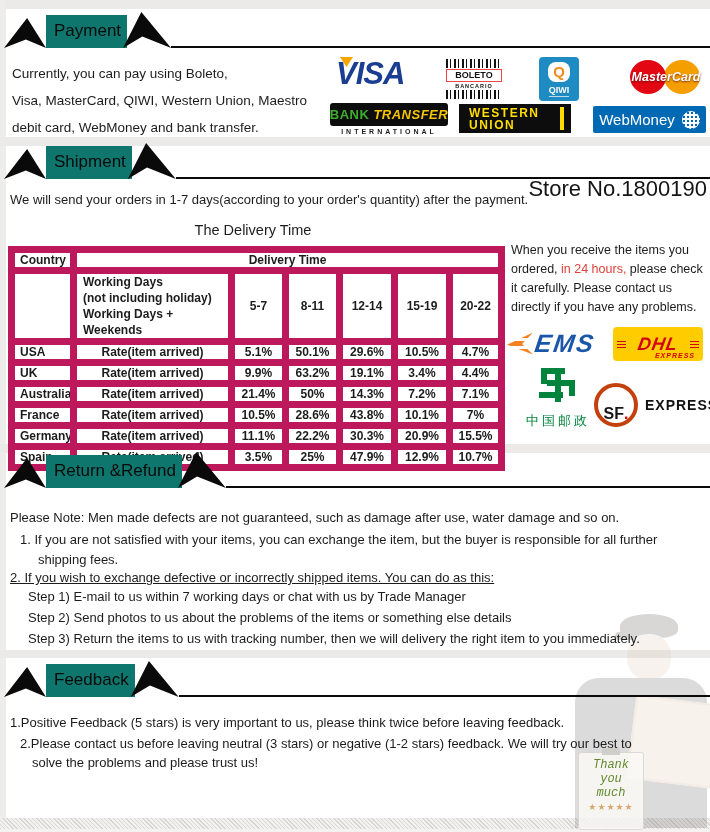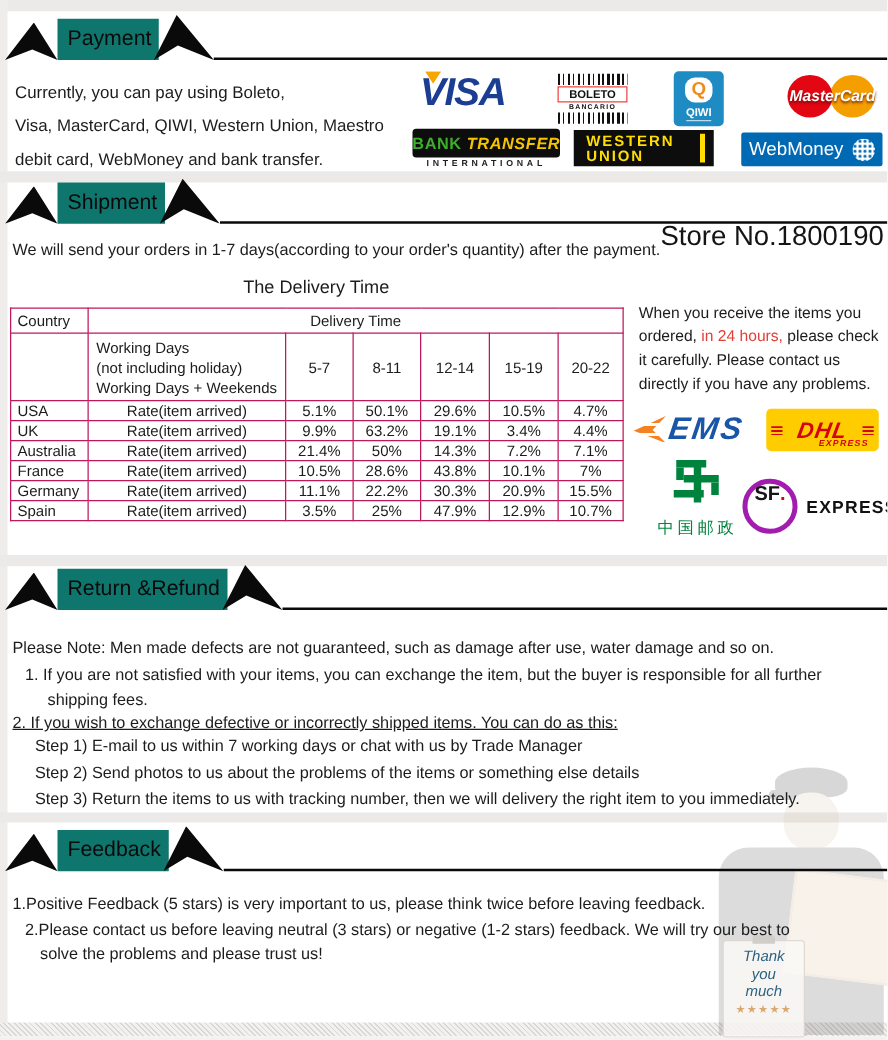--- a/index.html
+++ b/index.html
@@ -46,21 +46,21 @@
   .logo-wu::after{content:'';position:absolute;right:7px;top:3px;bottom:3px;width:4px;background:#ffdd00;}
   .logo-wm{left:593px;top:106px;width:113px;height:27px;background:#0069b4;border-radius:2px;display:flex;align-items:center;justify-content:center;gap:7px;color:#fff;font-size:15px;}
   .wm-globe{width:18px;height:18px;border-radius:50%;background-color:#fff;background-image:radial-gradient(#0069b4 1px,transparent 1.3px);background-size:4px 4px;}
 
   
   .store-no{position:absolute;right:3px;top:147px;font-size:22px;color:#141414;z-index:4;margin-top:29px;}
   .ship-intro{left:10px;top:192px;width:690px;font-size:13px;}
   .tbl-title{left:8px;top:222px;width:490px;text-align:center;font-size:14.5px;}
   .dtable{position:absolute;left:8px;top:246px;z-index:2;}
   table{border-collapse:collapse;table-layout:fixed;width:490px;font-size:12px;color:#1c1c1c;background:#fff;}
-  td{border:1px solid #be185d;padding:0 3px;overflow:hidden;}
+  td{border:7px solid #be185d;padding:0 3px;overflow:hidden;font-weight:bold;}
   .c-country{text-align:left;padding-left:5px;}
   .c-center{text-align:center;}
   .row-h1{height:20px;}
   .row-h2{height:54px;}
   .drow{height:16px;}
   .wd-cell{white-space:pre-line;line-height:16px;padding-left:6px;}
 
   .receive-note{left:511px;top:241px;width:200px;font-size:12.5px;line-height:19px;}
   .red{color:#e04038;}
 
@@ -69,21 +69,21 @@
   .ems-text{font-style:italic;font-weight:800;font-size:25px;color:#1a56a8;letter-spacing:2px;transform:skewX(-8deg);}
   .logo-dhl{left:613px;top:327px;width:90px;height:34px;background:#ffcc00;border-radius:4px;display:flex;align-items:center;justify-content:center;position:absolute;}
   .dhl-text{color:#d40511;font-style:italic;font-weight:800;font-size:18px;letter-spacing:1px;transform:skewX(-10deg);}
   .logo-dhl::before,.logo-dhl::after{content:'';position:absolute;top:14px;width:9px;height:7px;background:repeating-linear-gradient(180deg,#d40511 0 1.5px,transparent 1.5px 3px);}
   .logo-dhl::before{left:4px;}
   .logo-dhl::after{right:4px;}
   .dhl-express{position:absolute;right:8px;bottom:2px;font-size:7px;font-style:italic;color:#d40511;font-weight:700;letter-spacing:1px;}
   .logo-cp{left:514px;top:364px;width:88px;text-align:center;}
   .cp-label{color:#00843d;font-weight:400;font-size:13px;letter-spacing:3px;margin-top:2px;}
   .logo-sf{left:594px;top:383px;display:flex;align-items:center;gap:7px;}
-  .sf-circle{width:44px;height:44px;border-radius:50%;border:4px solid #a21caf;box-sizing:border-box;display:flex;align-items:flex-start;justify-content:center;}
+  .sf-circle{width:44px;height:44px;border-radius:50%;border:4px solid #c2410c;box-sizing:border-box;display:flex;align-items:flex-end;justify-content:center;}
   .sf-text{font-weight:800;font-size:16px;color:#161616;letter-spacing:0;}
   .sf-dot{color:#d40511;font-weight:800;font-size:16px;}
   .sf-express{font-weight:800;font-size:14px;color:#111;letter-spacing:1px;}
 
   
   .ret-note{left:10px;top:510px;width:694px;font-size:13px;}
   .ret-item1{left:10px;top:530px;width:694px;font-size:13px;line-height:20px;padding-left:28px;text-indent:-18px;white-space:pre-line;box-sizing:border-box;}
   .ret-item2{left:10px;top:570px;width:694px;font-size:13px;text-decoration:underline;}
   .ret-step{left:28px;width:676px;font-size:13px;}
   .fb-item1{left:10px;top:715px;width:694px;font-size:13px;}
@@ -92,21 +92,21 @@
   
   .delivery-man{position:absolute;left:535px;top:610px;width:175px;height:218px;z-index:1;}
   .dm-fig{position:absolute;inset:0;opacity:.20;}
   .dm-cap{position:absolute;left:85px;top:4px;width:58px;height:24px;background:#3f3b39;border-radius:55% 55% 35% 35%;}
   .dm-brim{position:absolute;left:80px;top:22px;width:40px;height:8px;background:#3f3b39;border-radius:4px;}
   .dm-face{position:absolute;left:92px;top:24px;width:44px;height:46px;background:#d8c0ab;border-radius:46%;}
   .dm-body{position:absolute;left:40px;top:68px;width:132px;height:150px;background:#565052;border-radius:24px 24px 0 0;}
   .dm-box{position:absolute;left:96px;top:90px;width:86px;height:80px;background:#d9bf9d;border:2px solid #c5a57f;transform:rotate(7deg);}
   .clipboard{position:absolute;left:43px;top:142px;width:64px;height:76px;background:#fbfaf7;border:1px solid #dbd7d1;border-radius:3px;text-align:center;opacity:.85;}
   .clip-tab{width:18px;height:7px;background:#cfccc7;border-radius:3px 3px 0 0;margin:-5px auto 3px auto;}
-  .thank-line{font-family:Liberation Sans, sans-serif;font-style:italic;color:#0c4a6e;font-size:12px;line-height:14px;}
+  .thank-line{font-family:Liberation Mono, monospace;font-style:italic;color:#4d7c0f;font-size:12px;line-height:14px;}
   .stars{color:#d9a05f;font-size:9px;letter-spacing:1px;margin-top:2px;}
 
   .hatch{position:absolute;left:0;top:818px;width:710px;height:11px;background:repeating-linear-gradient(45deg,#d9d7d4 0 1px,#f2f1ef 1px 3px);z-index:0;}
   .below-hatch{position:absolute;left:0;top:829px;width:710px;height:3px;background:#f4f2f0;}
 </style>
 </head>
 <body>
 
 <div id="canvas">
 

